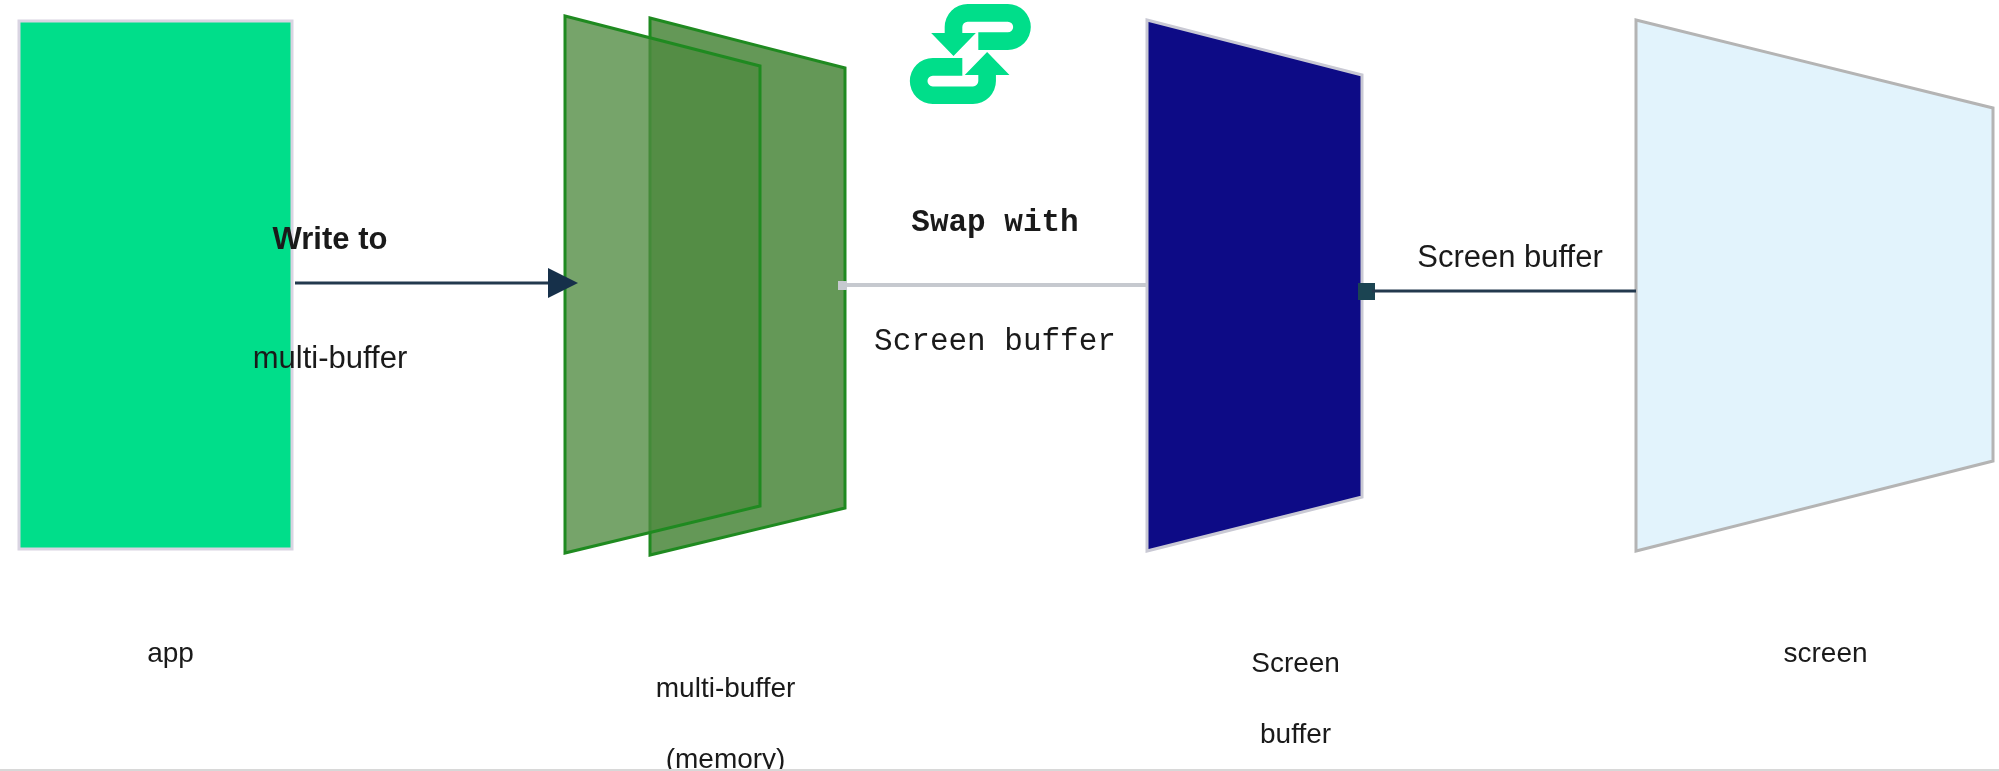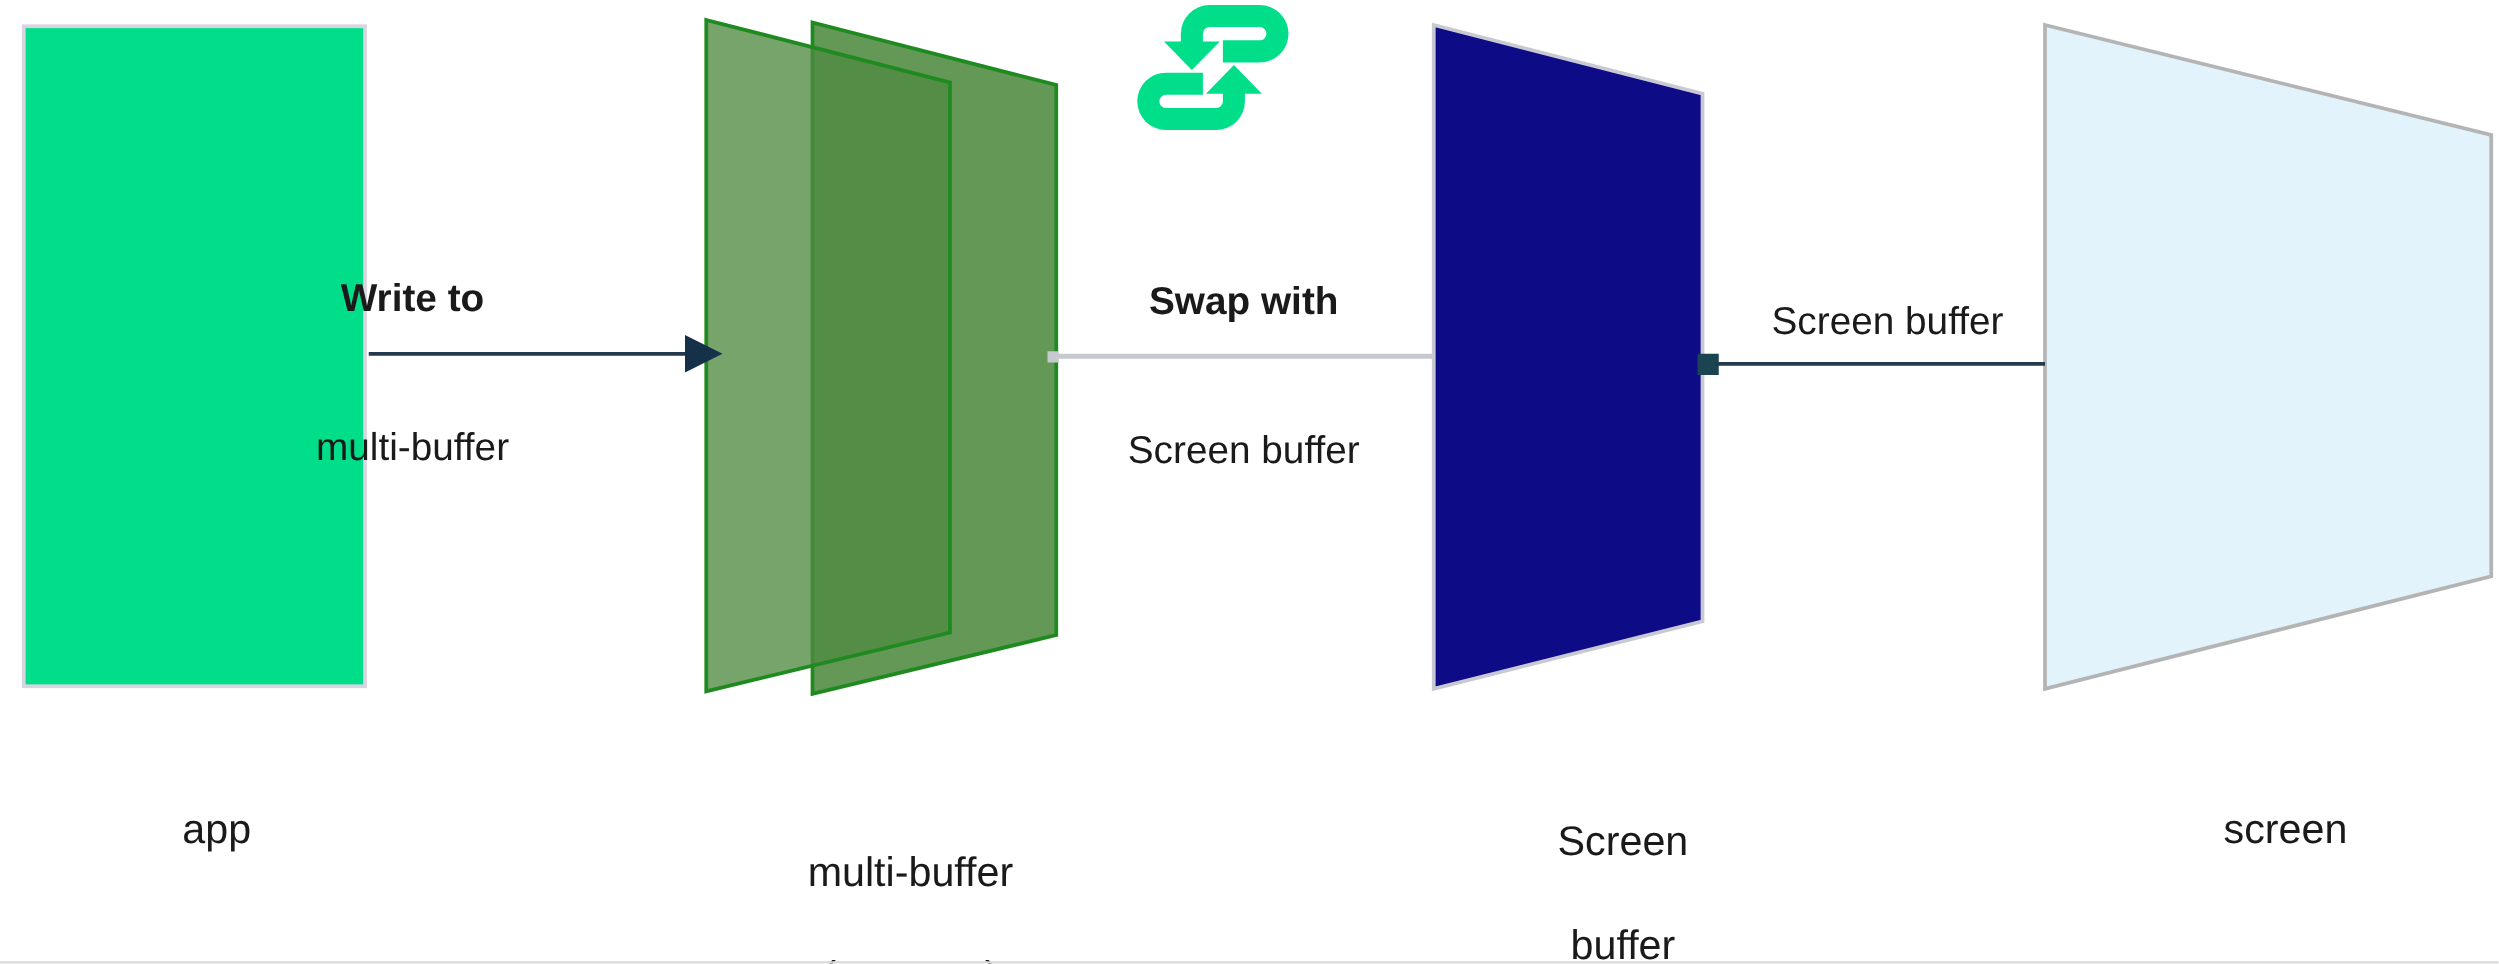--- a/index.html
+++ b/index.html
@@ -32,21 +32,21 @@
     pointer-events: auto;
   }
   .lbl {
     position: absolute;
     text-align: center;
     color: #1a1a1a;
     line-height: 1.26;
     white-space: pre;
   }
   .caption {
-    font-size: 33px;
+    font-size: 28px;
     font-weight: 400;
   }
   .edge-label {
     font-size: 31px;
     line-height: 1.28;
   }
   .edge-label .strong {
     display: block;
     font-weight: 700;
   }
@@ -134,21 +134,21 @@
         l -330 0
         Z"></path>
     </g>
   </svg>
 
   <div class="lbl edge-label" style="left:205px; top:140px; width:250px;text-align:center;">
     <span class="strong">Write to</span>
     <span class="light">multi-buffer</span>
   </div>
 
-  <div class="lbl edge-label" style="left:860px; top:142px; width:270px;">
+  <div class="lbl edge-label" style="left:860px; top:124px; width:270px;font-family:Liberation Mono, monospace;">
     <span class="strong">Swap with</span>
     <span class="light">Screen buffer</span>
   </div>
 
   <div class="lbl edge-label" style="left:1375px; top:158px; width:270px;">
     <span class="light">Screen buffer</span>
   </div>
 
   <div class="lbl caption" style="left:35px; top:600px; width:240px;">
     <span>app</span>

